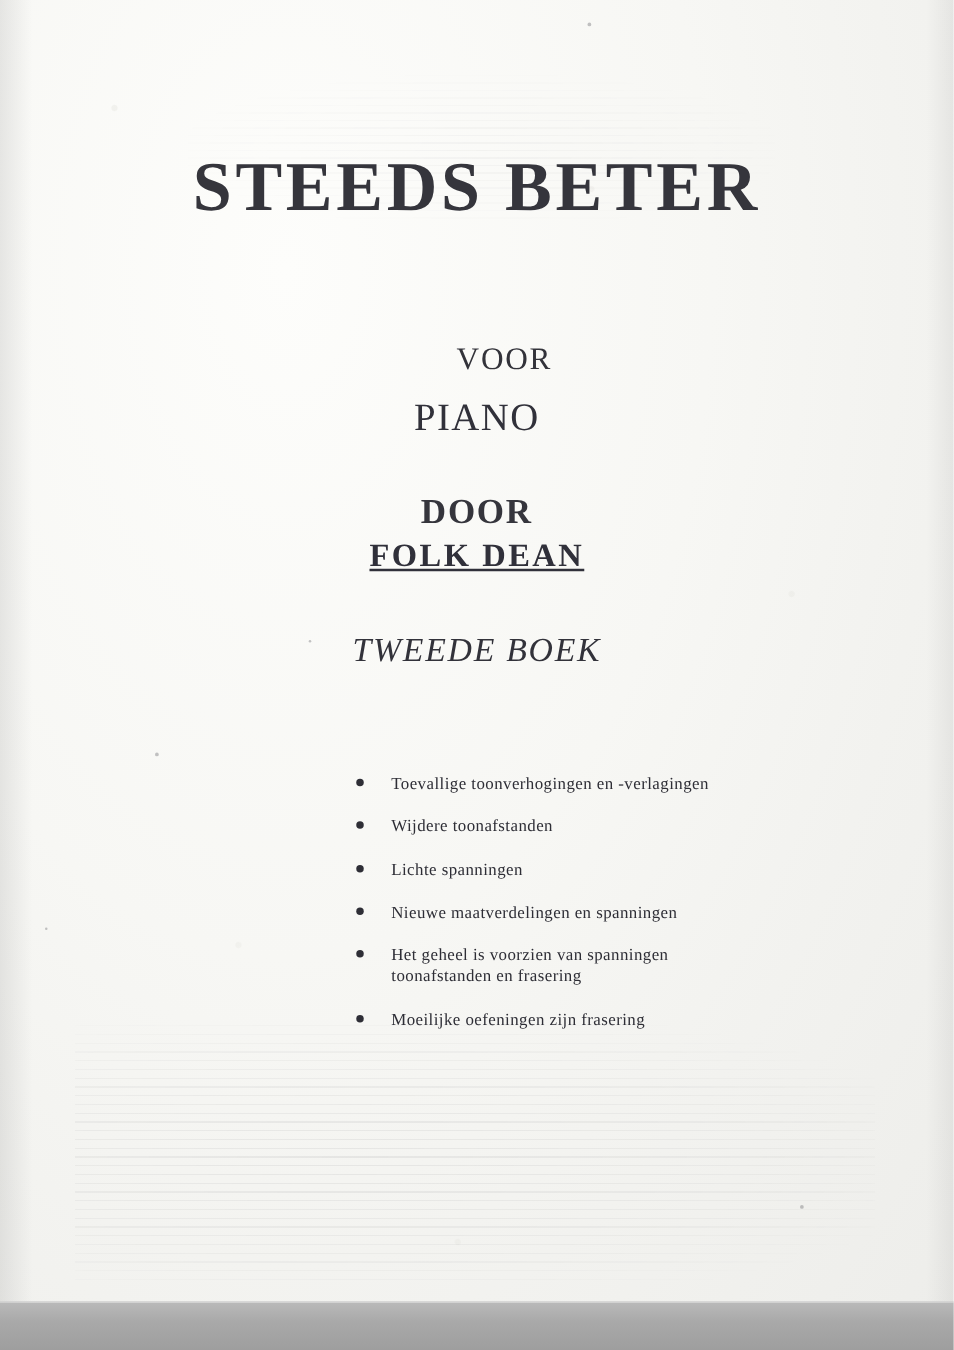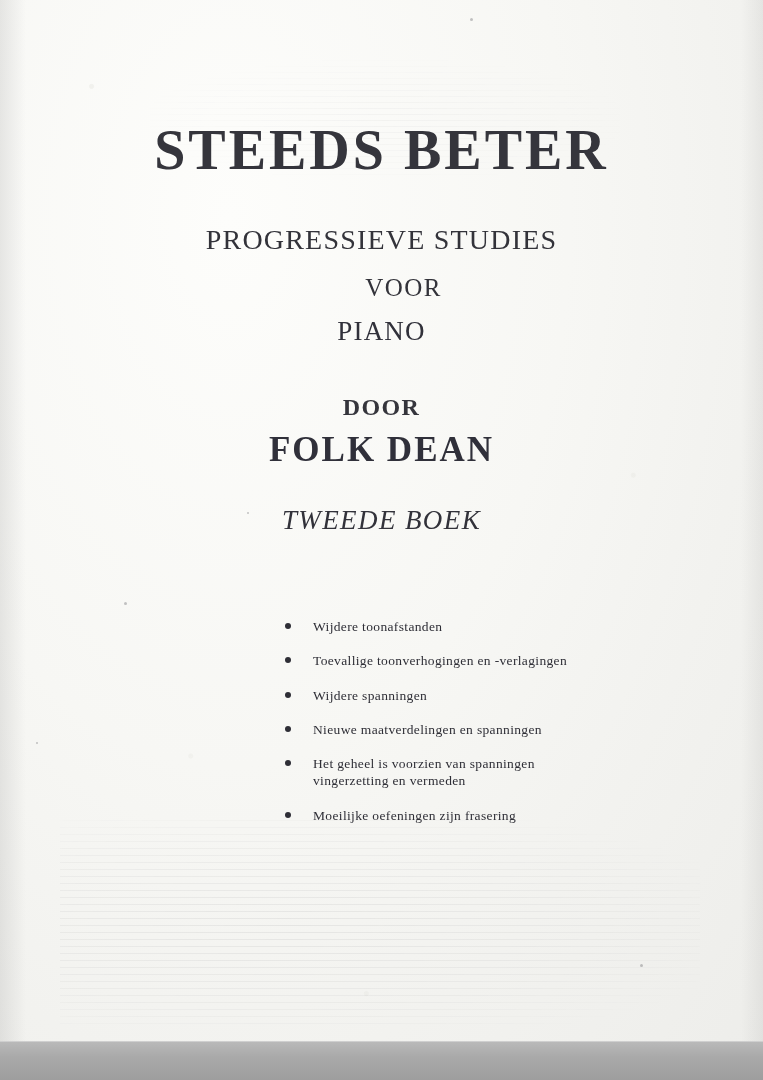--- a/index.html
+++ b/index.html
@@ -119,45 +119,46 @@
     font-size: 25px;
     letter-spacing: 1.4px;
     text-transform: uppercase;
     color: #33333a;
     margin-left: 44px;
   }
   .subtitle-3 {
     position: absolute;
     top: 316px;
     left: 0; right: 0;
-    font-size: 27px;
+    font-size: 31px;
     letter-spacing: 1.2px;
     text-transform: uppercase;
     color: #31313a;
     font-family: Liberation Serif, serif;
   }
   .by-label {
     position: absolute;
     top: 394px;
     left: 0; right: 0;
-    font-size: 24px;
+    font-size: 28px;
     letter-spacing: 1.4px;
     font-weight: 700;
     text-transform: uppercase;
     color: #35353c;
   }
   .author {
     position: absolute;
     top: 430px;
     left: 0; right: 0;
-    font-size: 35px;
+    font-size: 26px;
     letter-spacing: 2px;
     font-weight: 700;
     text-transform: uppercase;
     color: #30303a;
+    text-decoration: underline;
   }
   .volume {
     position: absolute;
     top: 505px;
     left: 0; right: 0;
     font-size: 27px;
     letter-spacing: 1.4px;
     text-transform: uppercase;
     color: #32323a;
     font-style: italic;
@@ -216,48 +217,47 @@
   <div class="edge-shadow-right"></div>
 
   <span class="speck" style="left:470px;top:18px;width:3px;height:3px;"></span>
   <span class="speck" style="left:124px;top:602px;width:3px;height:3px;"></span>
   <span class="speck" style="left:247px;top:512px;width:2px;height:2px;"></span>
   <span class="speck" style="left:640px;top:964px;width:3px;height:3px;"></span>
   <span class="speck" style="left:36px;top:742px;width:2px;height:2px;"></span>
 
   <div class="content">
     <div class="main-title">Steeds Beter</div>
-    <div class="subtitle-1">Progressieve Studies</div>
     <div class="subtitle-2">voor</div>
     <div class="subtitle-3">Piano</div>
     <div class="by-label">door</div>
     <div class="author">Folk Dean</div>
     <div class="volume">Tweede Boek</div>
 
     <ul class="features">
       <li class="feature">
         <span class="bullet"></span>
+        <span>Toevallige toonverhogingen en  -verlagingen</span>
+      </li>
+      <li class="feature">
+        <span class="bullet"></span>
         <span>Wijdere  toonafstanden</span>
       </li>
       <li class="feature">
         <span class="bullet"></span>
-        <span>Toevallige toonverhogingen en  -verlagingen</span>
-      </li>
-      <li class="feature">
-        <span class="bullet"></span>
-        <span>Wijdere spanningen</span>
+        <span>Lichte spanningen</span>
       </li>
       <li class="feature">
         <span class="bullet"></span>
         <span>Nieuwe maatverdelingen en spanningen</span>
       </li>
       <li class="feature">
         <span class="bullet"></span>
         <span>Het geheel is voorzien van spanningen</span>
-        <span class="line2">vingerzetting en vermeden</span>
+        <span class="line2">toonafstanden en frasering</span>
       </li>
       <li class="feature">
         <span class="bullet"></span>
         <span>Moeilijke oefeningen zijn frasering</span>
       </li>
     </ul>
   </div>
 
   <div class="scan-bottom-bar"></div>
 </div>

